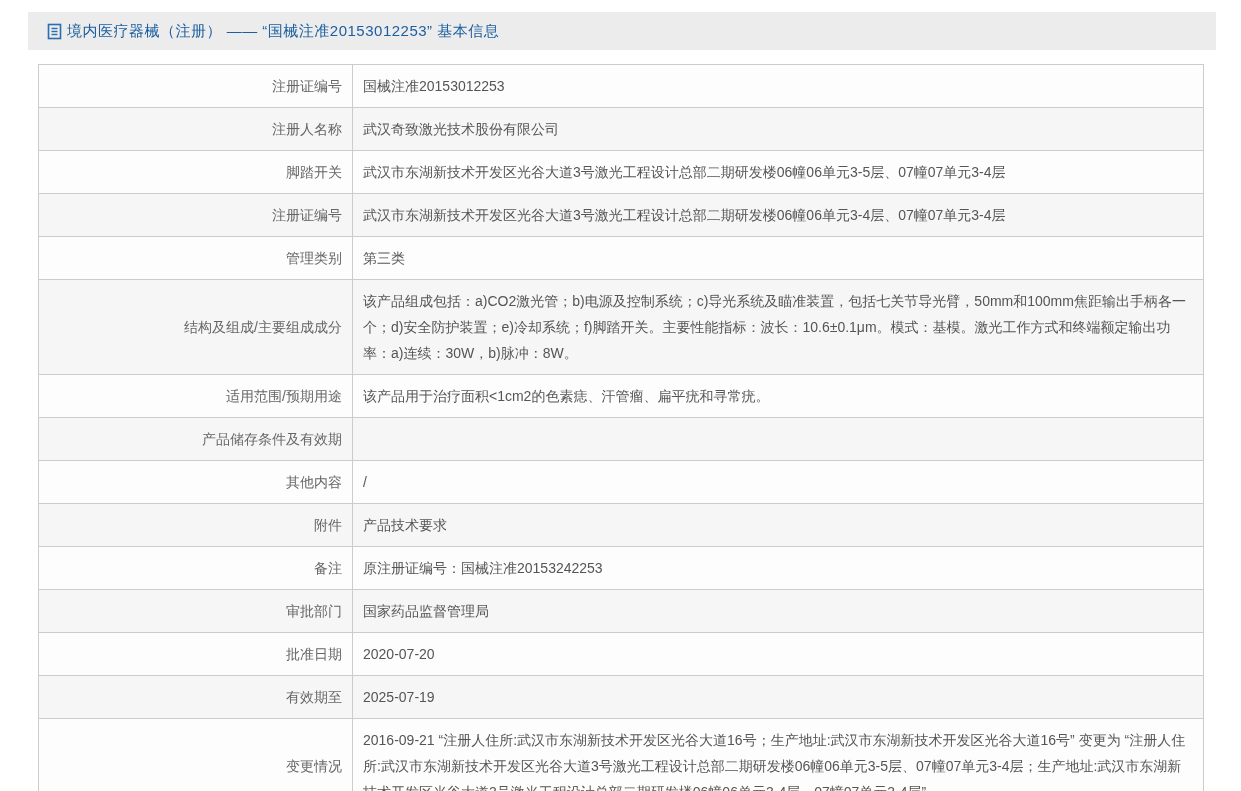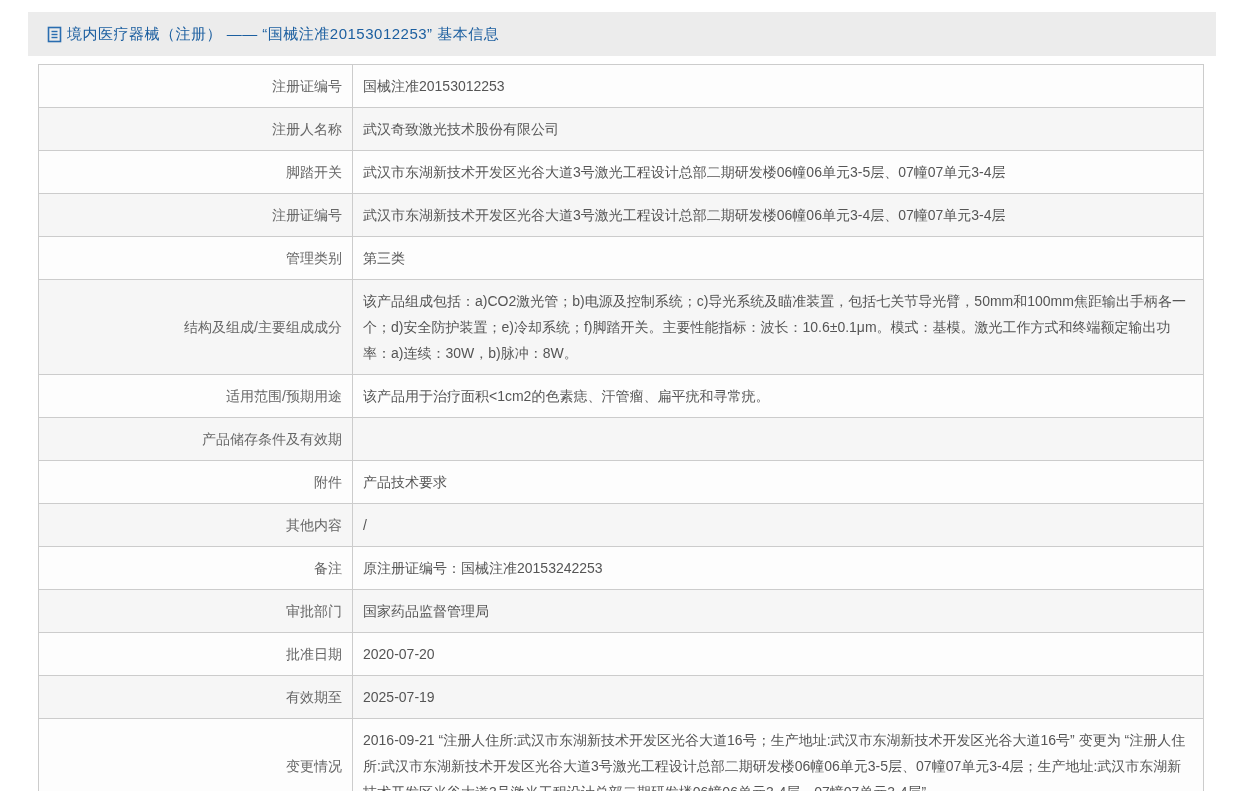--- a/index.html
+++ b/index.html
@@ -14,21 +14,21 @@
     width: 1241px;
     height: 791px;
     position: relative;
   }
   
   .title-bar {
     position: absolute;
     left: 28px;
     top: 12px;
     width: 1188px;
-    height: 44px;
+    height: 38px;
     background: #ececec;
     display: flex;
     align-items: center;
     padding-left: 19px;
   }
   .title-bar .doc-icon {
     display: inline-flex;
     align-items: center;
     margin-right: 5px;
   }
@@ -118,26 +118,26 @@
         </tr>
         <tr>
           <th><span>适用范围/预期用途</span></th>
           <td>该产品用于治疗面积&lt;1cm2的色素痣、汗管瘤、扁平疣和寻常疣。</td>
         </tr>
         <tr>
           <th><span>产品储存条件及有效期</span></th>
           <td></td>
         </tr>
         <tr>
+          <th><span>其他内容</span></th>
+          <td>/</td>
+        </tr>
+        <tr>
           <th><span>附件</span></th>
           <td>产品技术要求</td>
-        </tr>
-        <tr>
-          <th><span>其他内容</span></th>
-          <td>/</td>
         </tr>
         <tr>
           <th><span>备注</span></th>
           <td>原注册证编号：国械注准20153242253</td>
         </tr>
         <tr>
           <th><span>审批部门</span></th>
           <td>国家药品监督管理局</td>
         </tr>
         <tr>

